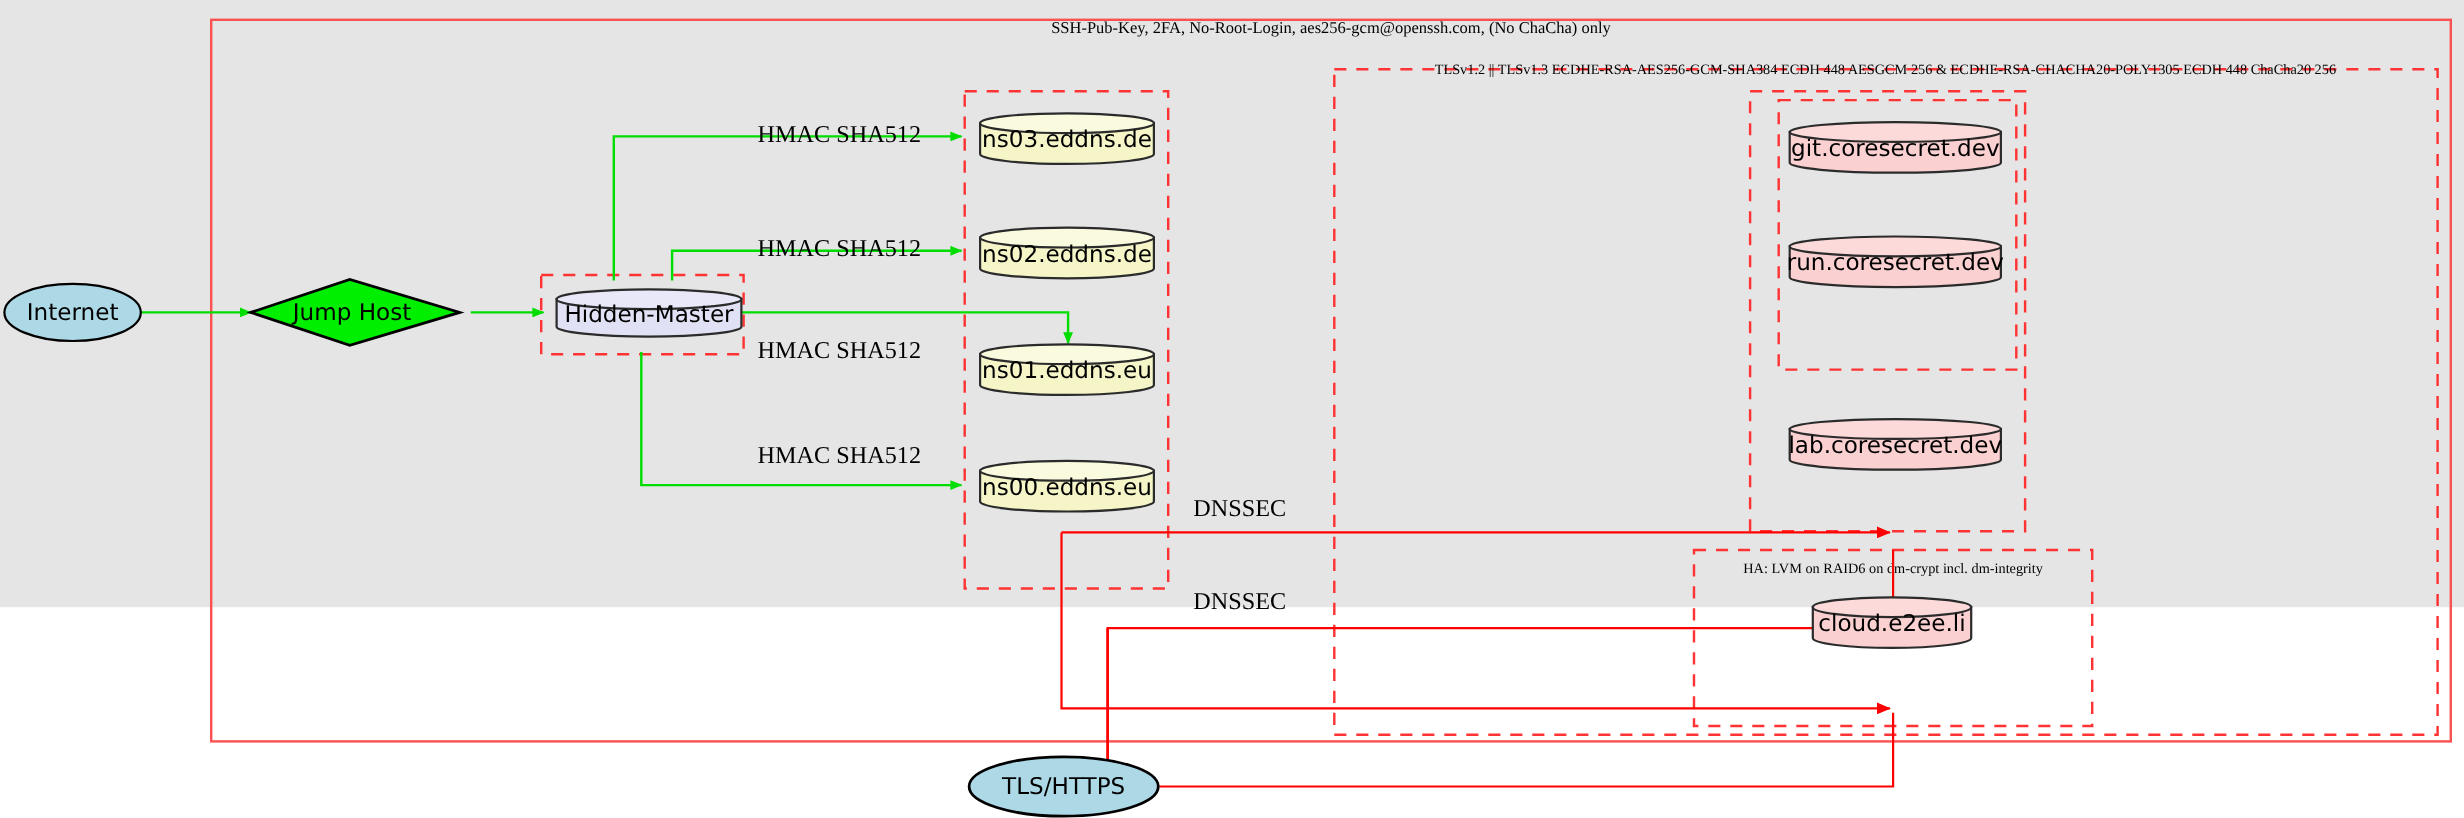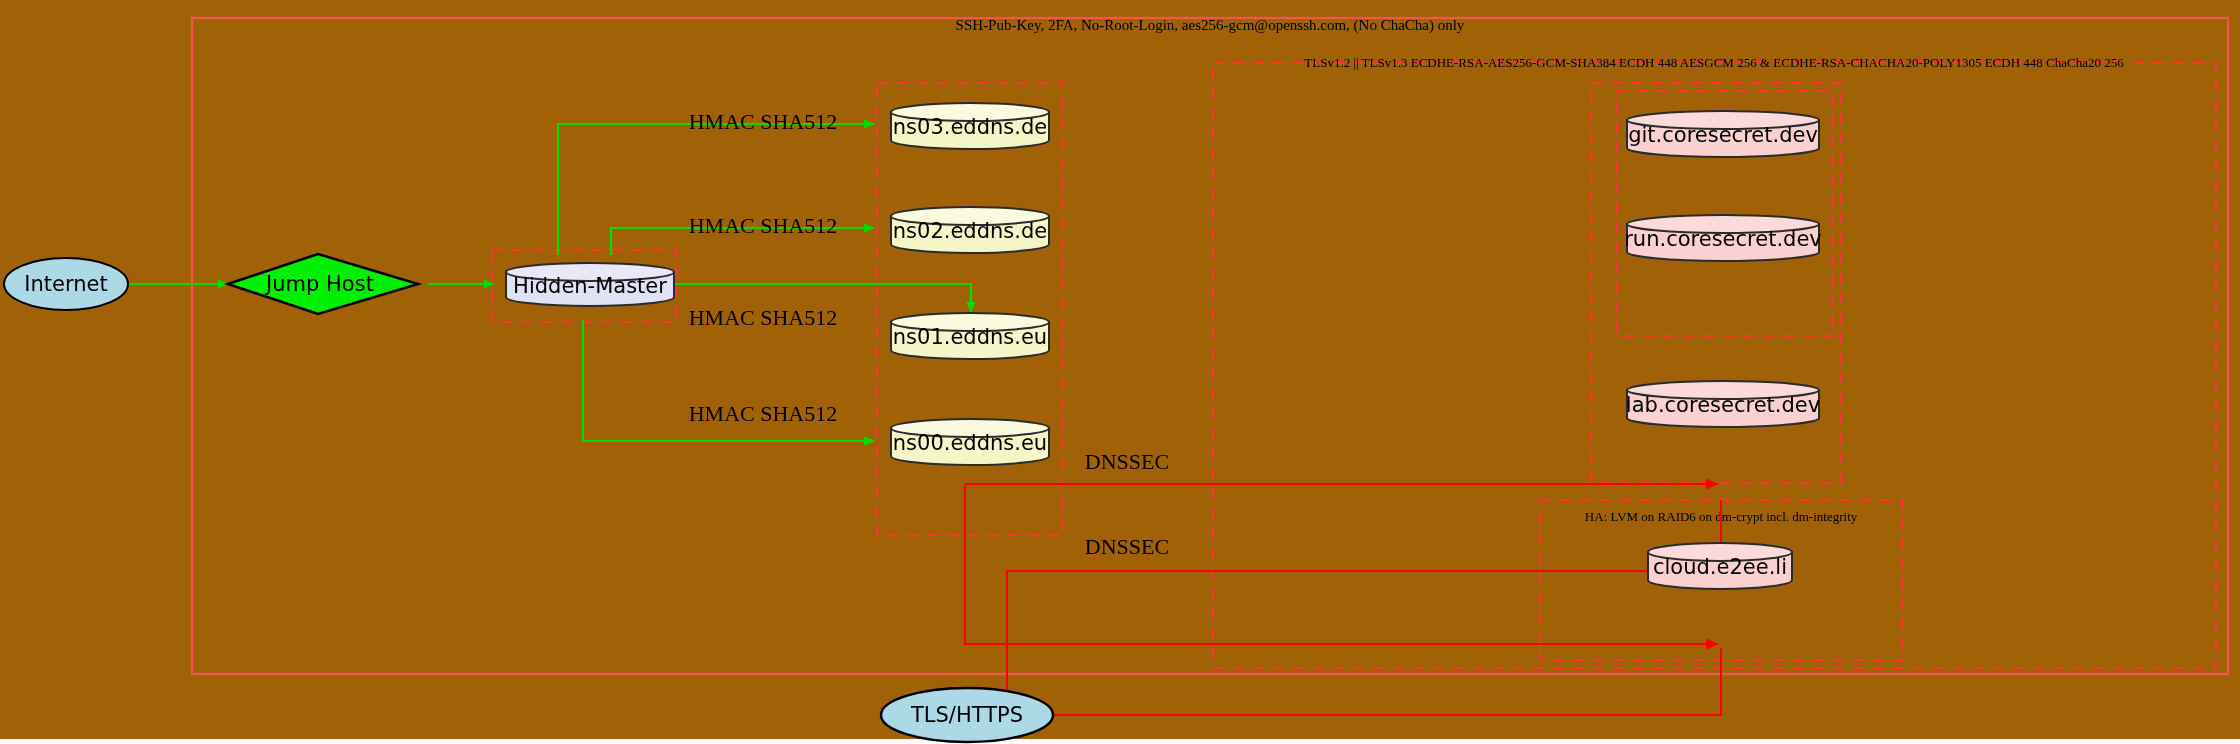--- a/index.html
+++ b/index.html
@@ -9,22 +9,22 @@
   }
   body {
     width: 2240px;
     height: 744px;
     font-family: "Liberation Sans", sans-serif;
     overflow: hidden;
   }
   #diagram-root {
     position: relative;
     width: 2240px;
-    height: 739px;
-    background: #a16207;
+    height: 552px;
+    background: #e5e5e5;
   }
   svg.canvas {
     position: absolute;
     top: 0;
     left: 0;
     width: 2240px;
     height: 744px;
     display: block;
   }
   .node-label {

